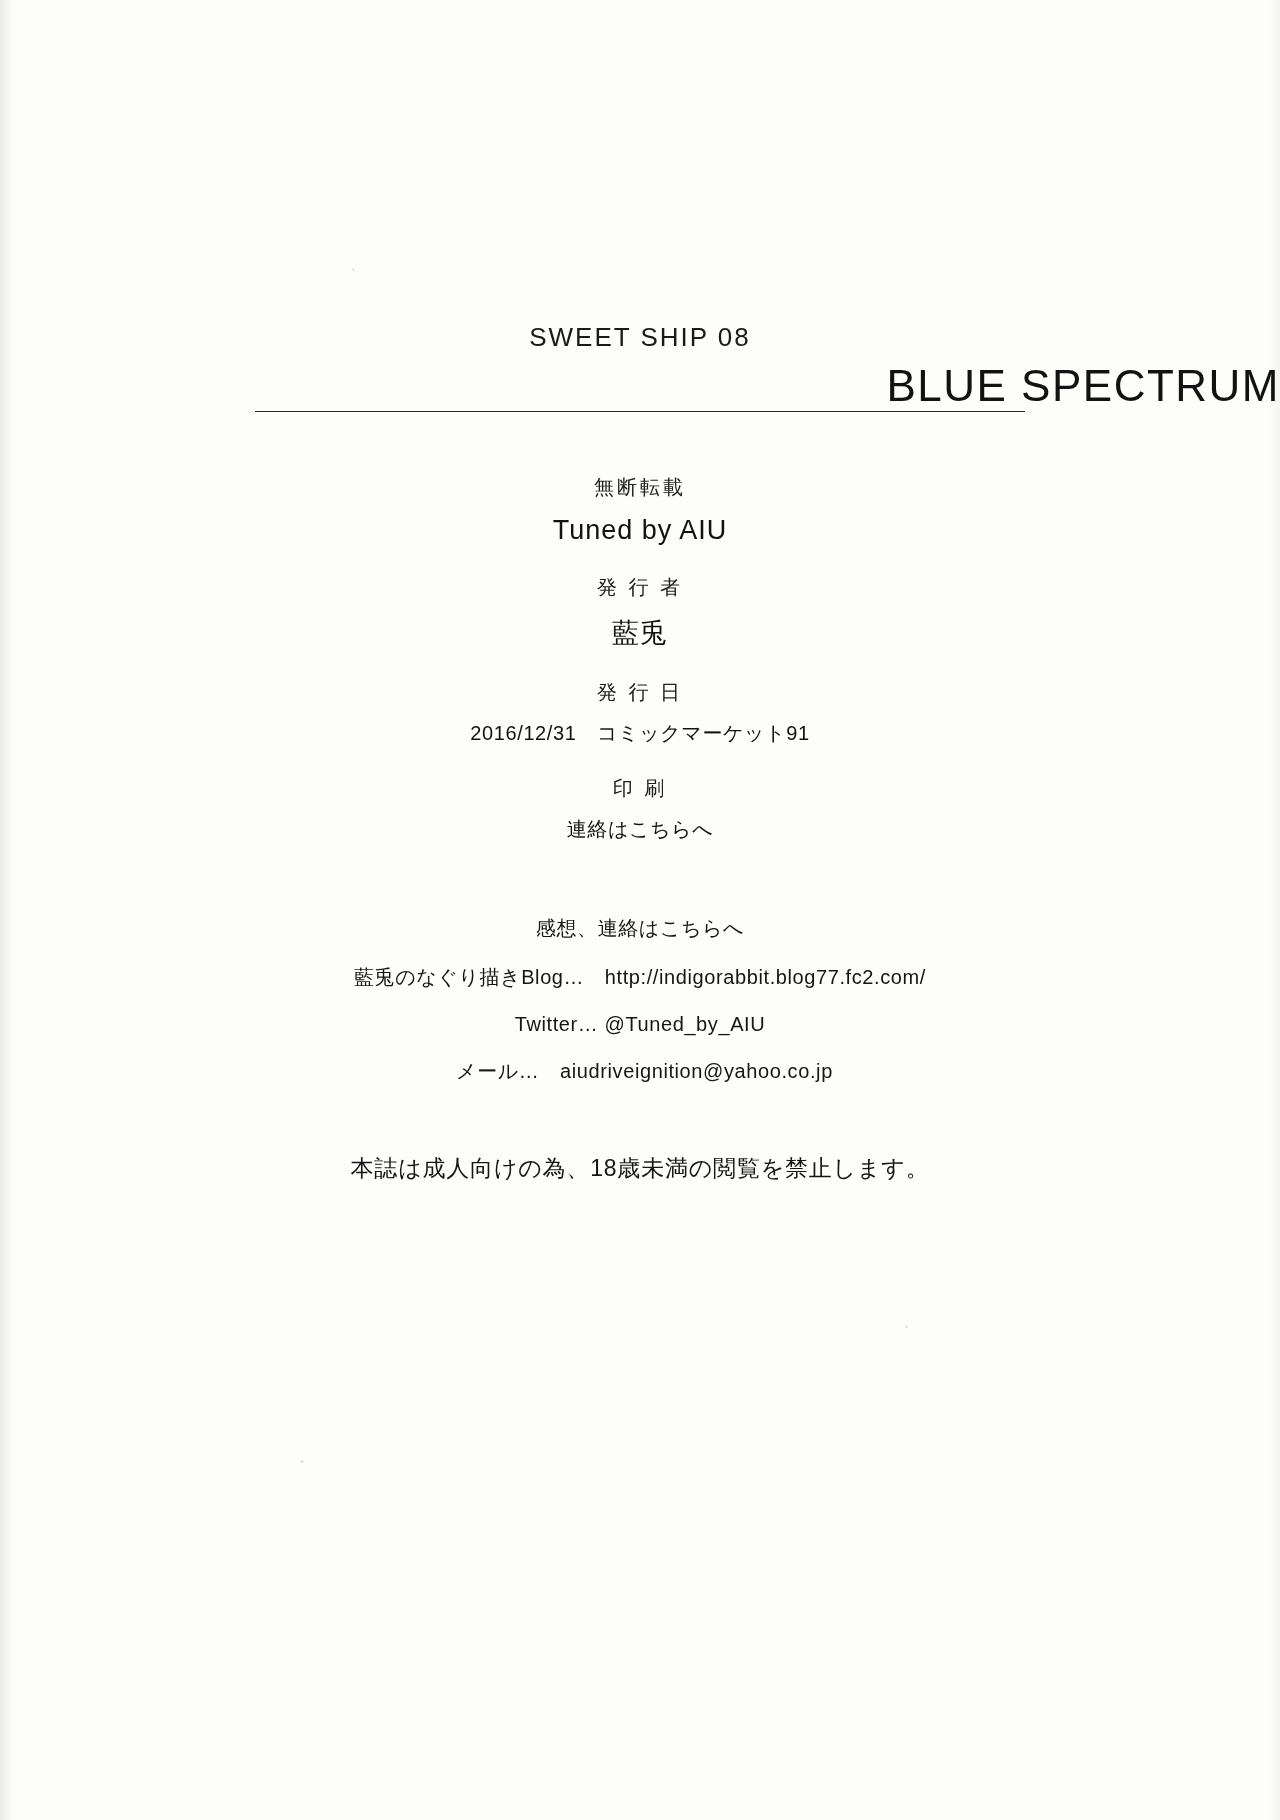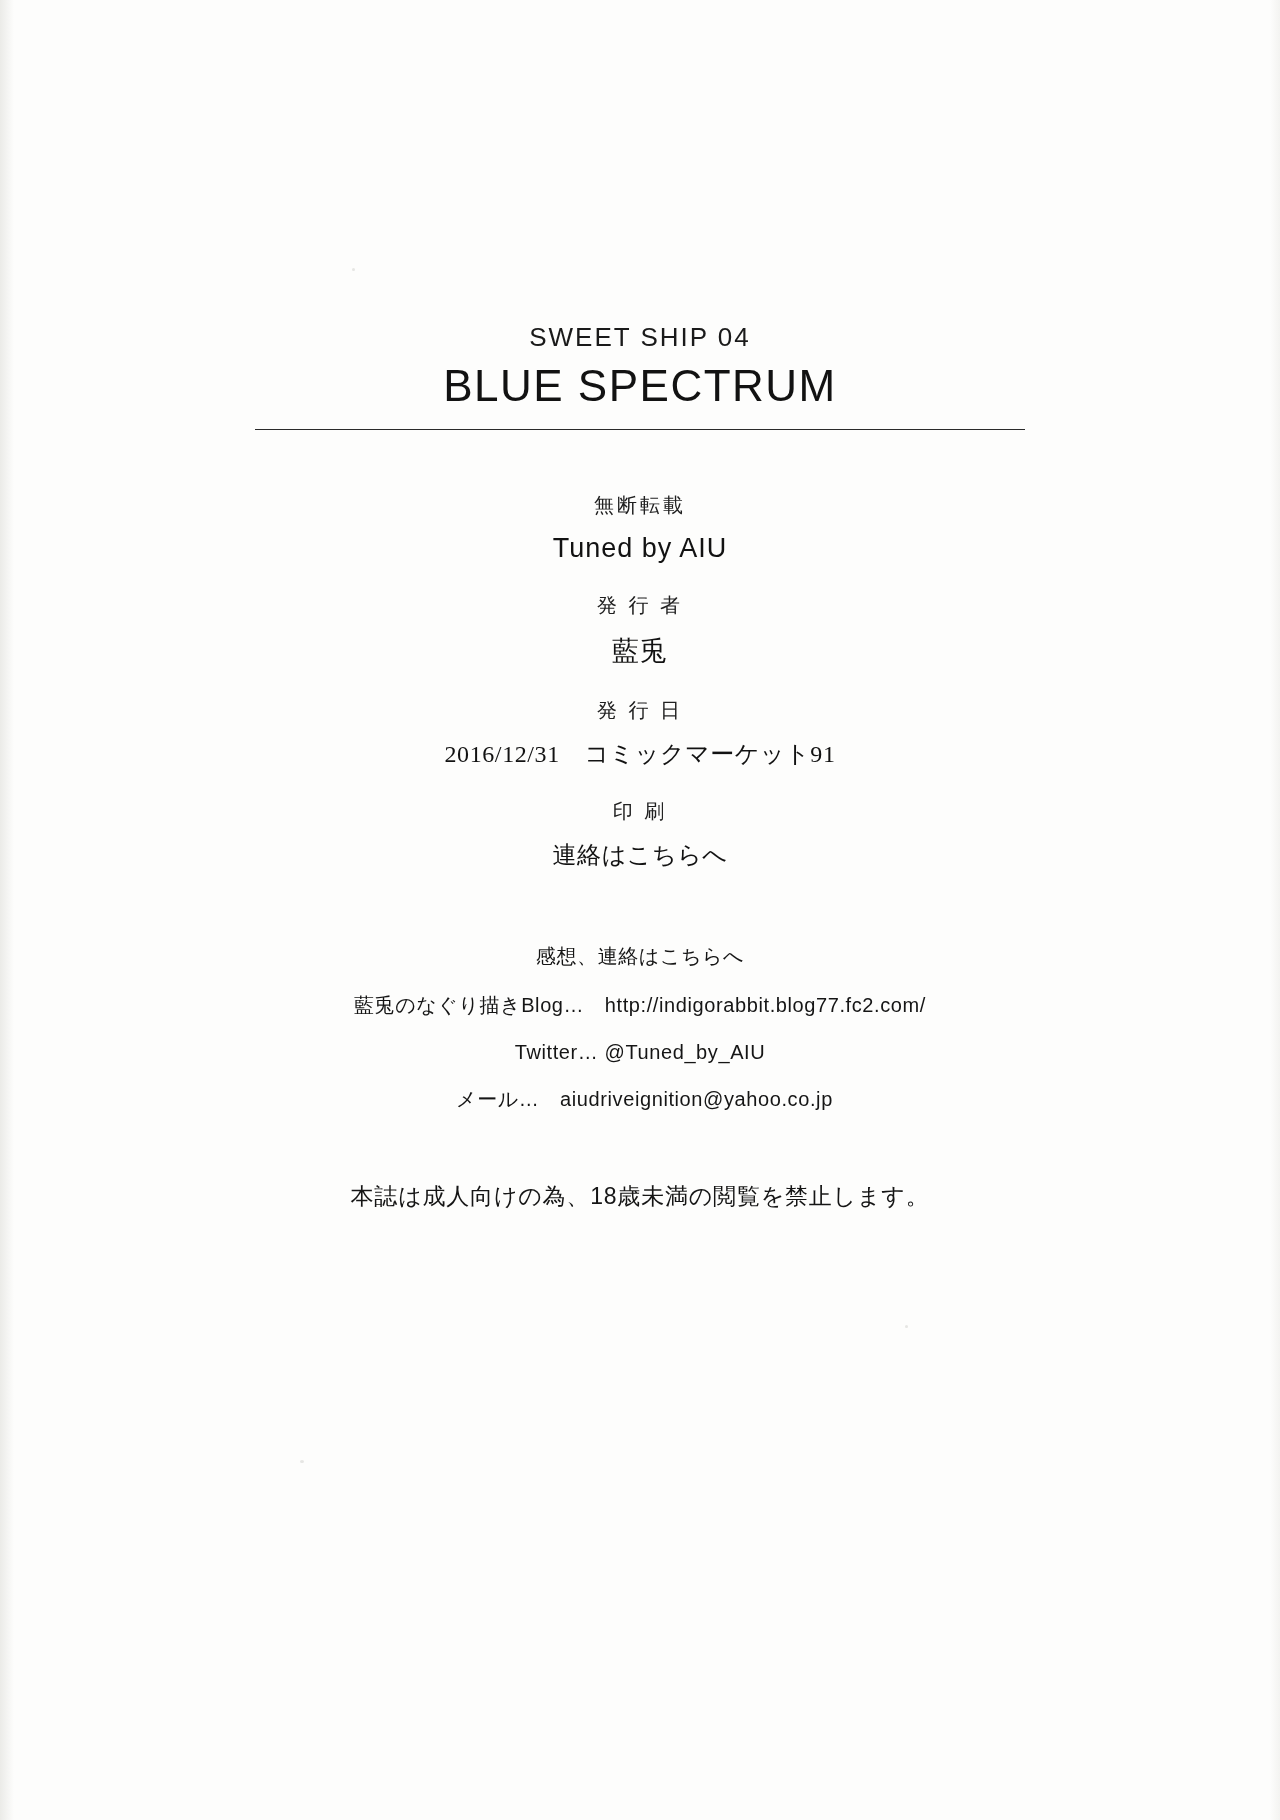--- a/index.html
+++ b/index.html
@@ -36,21 +36,21 @@
     letter-spacing: 2.0px;
     font-weight: 500;
     color: #1a1a1a;
     margin-bottom: 8px;
   }
   .main-title {
     font-size: 44px;
     letter-spacing: 1.5px;
     font-weight: 400;
     color: #121212;
-    margin-bottom: 18px;
+    text-align: right;
   }
   .rule {
     width: 770px;
     height: 1px;
     background: #2a2a2a;
     margin: 0 auto;
   }
   .block {
     margin-top: 28px;
   }
@@ -62,23 +62,22 @@
     letter-spacing: 3px;
     color: #202020;
     margin-bottom: 14px;
   }
   .field-value {
     font-size: 27px;
     letter-spacing: 1px;
     color: #121212;
   }
   .field-value.small {
-    font-size: 24px;
+    font-size: 20px;
     letter-spacing: 0.6px;
-    font-family: Liberation Serif, serif;
   }
   .contact {
     margin-top: 72px;
   }
   .contact-line {
     font-size: 20px;
     letter-spacing: 0.6px;
     color: #151515;
     margin-bottom: 22px;
   }
@@ -110,21 +109,21 @@
 <body>
 
 <div class="page">
 
   <div class="speck" style="left:352px; top:268px; width:3px; height:3px;"></div>
   <div class="speck" style="left:300px; top:1460px; width:4px; height:3px;"></div>
   <div class="speck" style="left:905px; top:1325px; width:3px; height:3px;"></div>
 
   <div class="colophon">
 
-    <div class="series-line">SWEET SHIP 04</div>
+    <div class="series-line">SWEET SHIP 08</div>
     <div class="main-title">BLUE SPECTRUM</div>
     <div class="rule"></div>
 
     <div class="block first">
       <div class="field-label">無断転載</div>
       <div class="field-value">Tuned by AIU</div>
     </div>
 
     <div class="block">
       <div class="field-label">発 行 者</div>

